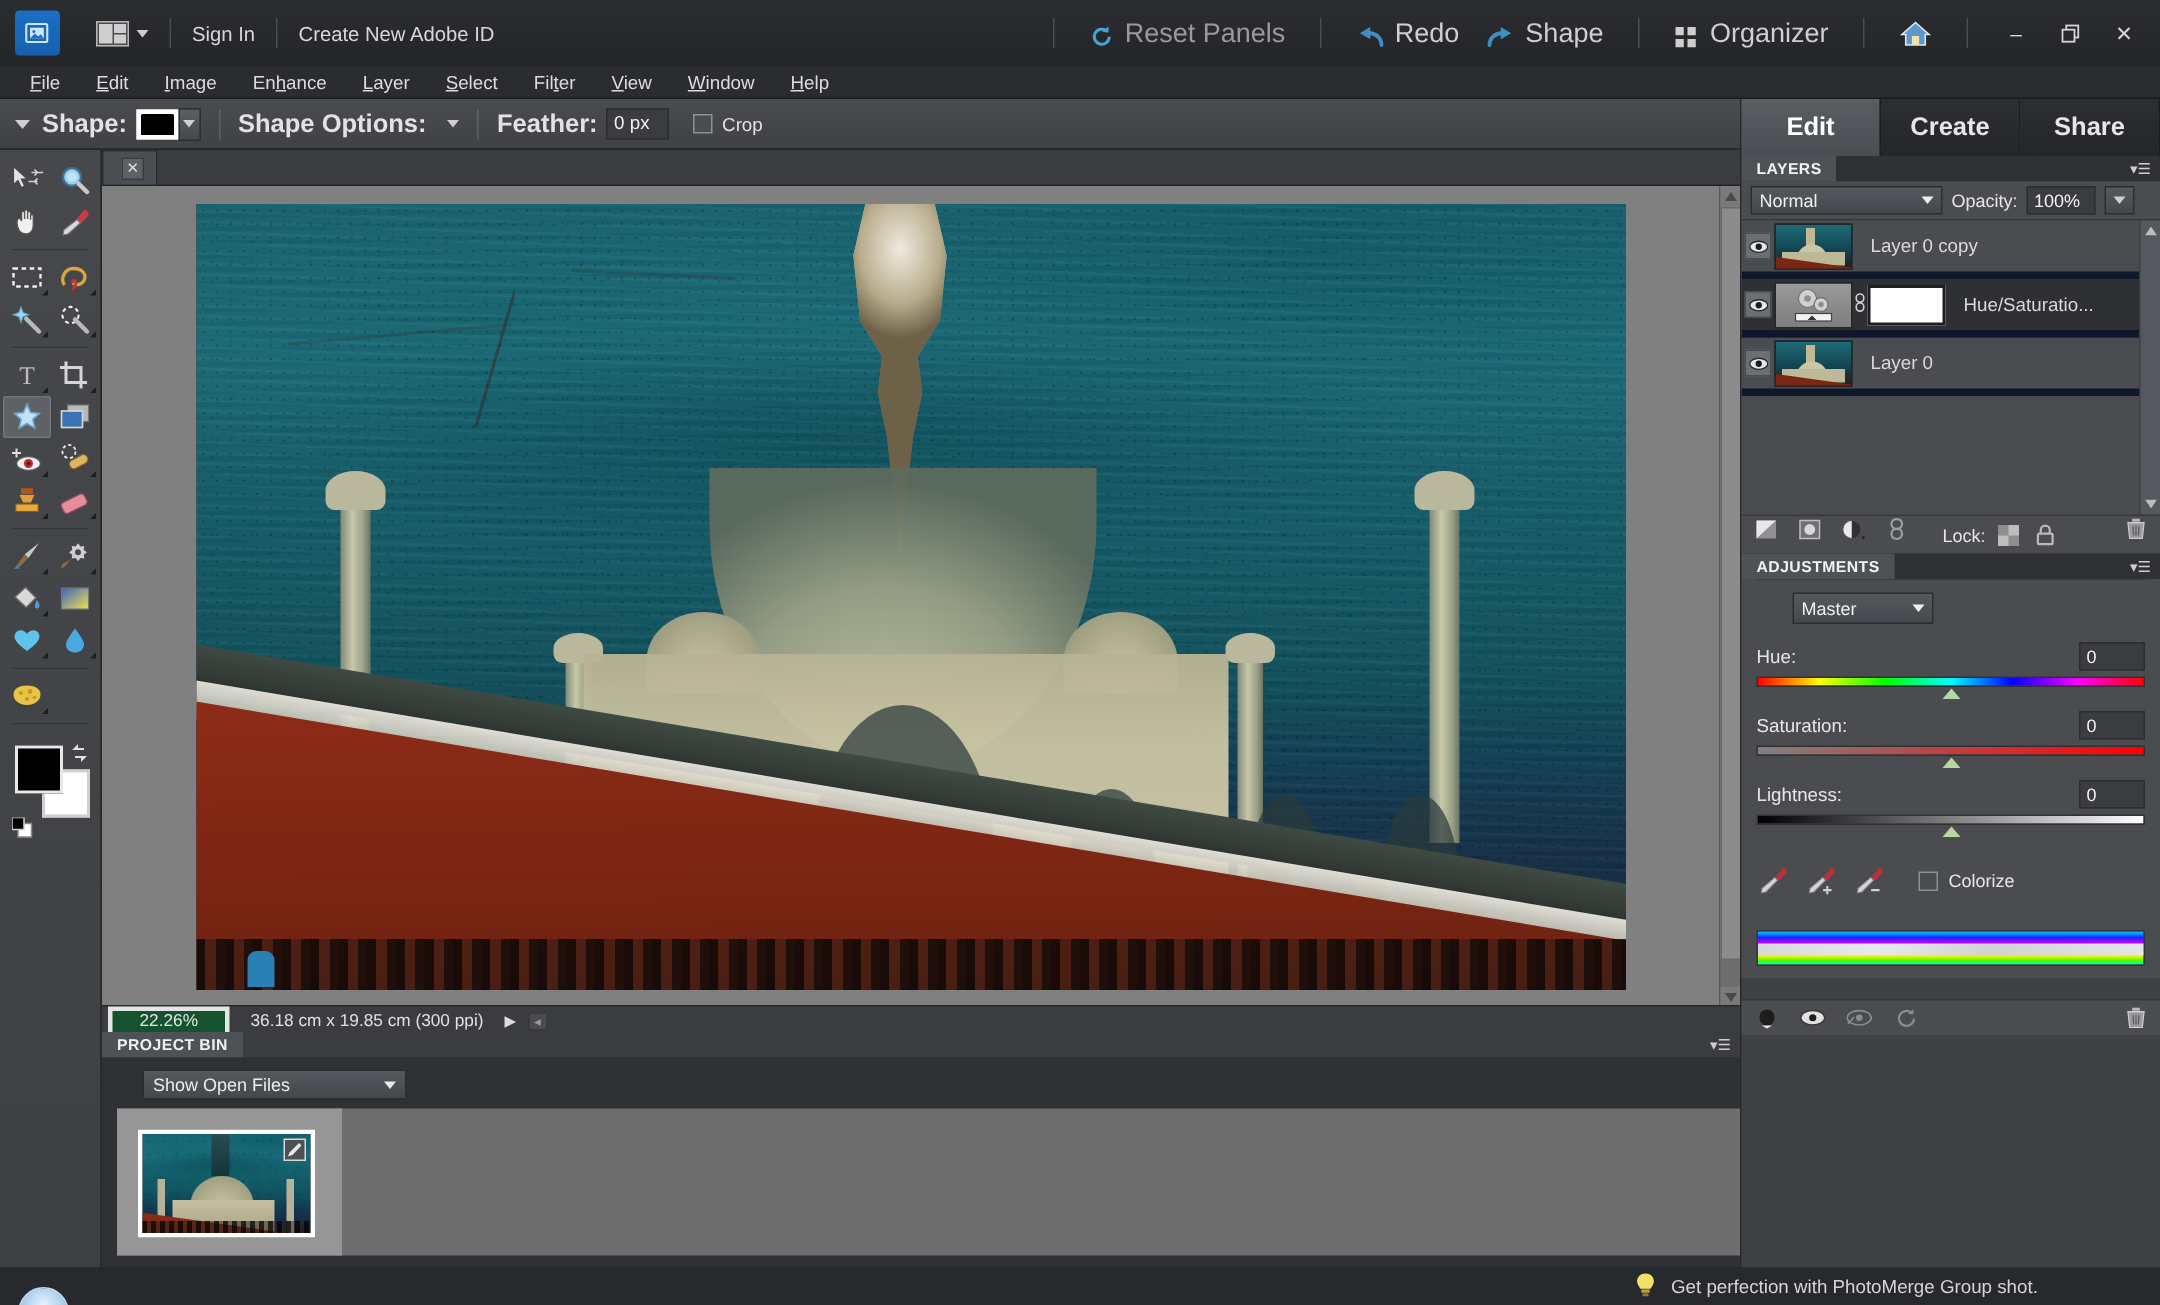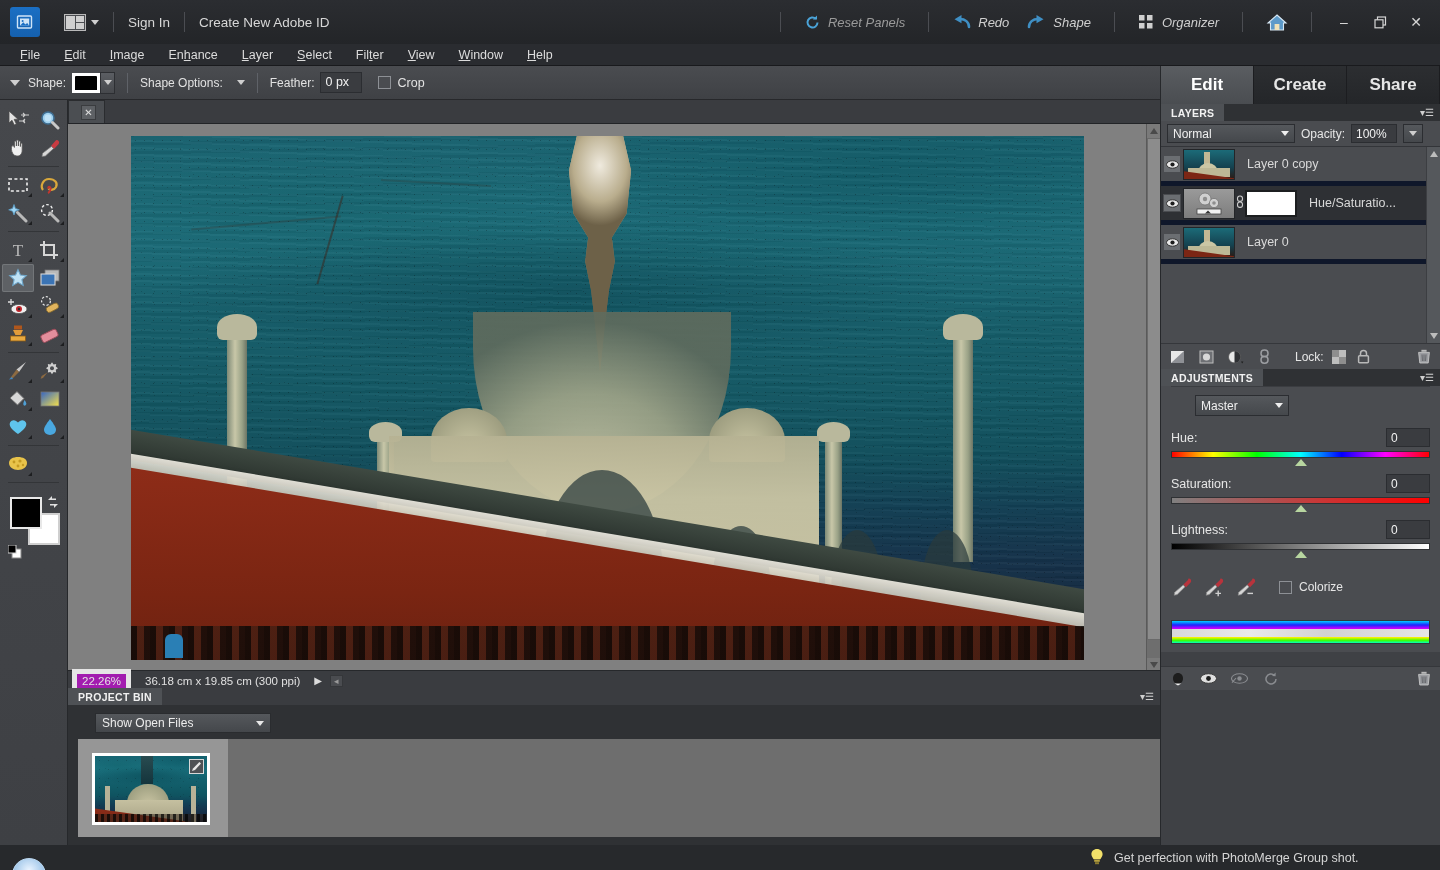--- a/index.html
+++ b/index.html
@@ -32,42 +32,42 @@
     width:22px; height:17px; border:1px solid #b9b9b9; display:grid;
     grid-template-columns: 9px 1fr; grid-template-rows: 1fr 1fr; gap:1px;
     background:#4a4c50; padding:1px;
   }
   .layoutglyph i { background:#cfcfcf; display:block; }
   .layoutglyph i:nth-child(1){ grid-row:1/3; }
   .caret { width:0;height:0;border-left:4px solid transparent;border-right:4px solid transparent;border-top:5px solid #cfcfcf; }
   .tb-sep { width:1px; height:20px; background:#4b4d52; margin:0 14px; }
   .tb-link { color:#d7d7d7; font-size:13.5px; cursor:default; }
   .tb-right { margin-left:auto; display:flex; align-items:center; padding-right:6px; }
-  .tb-item { display:flex; align-items:center; gap:7px; margin:0 9px; color:#cfcfcf; font-size:13px; cursor:default;font-style:italic;}
+  .tb-item { display:flex; align-items:flex-end; gap:7px; margin:0 9px; color:#cfcfcf; font-size:18px; cursor:default;}
   .tb-item.dim { color:#9a9a9a; }
   .winbtn { width:36px;height:30px; display:flex;align-items:center;justify-content:center; color:#d6d6d6; font-size:14px; cursor:default;}
 
   
   .menubar {
     position:absolute; left:0; top:44px; width:1440px; height:22px;
     background:#2a2c30; display:flex; align-items:center; padding-left:8px;
     border-bottom:1px solid #191a1d;
   }
   .menuitem { padding:0 12px; font-size:12.5px; color:#dcdcdc; cursor:default; line-height:22px;}
   .menuitem u { text-decoration:underline; }
 
   
   .optionsbar {
     position:absolute; left:0; top:66px; width:1440px; height:34px;
     background:linear-gradient(#4a4c50,#3f4145);
     border-bottom:1px solid #27282b;
     display:flex; align-items:center; padding-left:6px;
   }
   .opt-caret { width:0;height:0;border-left:5px solid transparent;border-right:5px solid transparent;border-top:6px solid #cfcfcf; margin:0 8px 0 4px;}
-  .opt-label { font-size:12px; color:#e2e2e2; margin-right:6px; }
+  .opt-label { font-size:17px; color:#e2e2e2; margin-right:6px;font-weight:bold; }
   .shape-swatch {
     width:28px;height:20px;background:#fff; border:2px solid #fff;
     display:flex; align-items:center; justify-content:center;
   }
   .shape-swatch i { width:22px;height:14px;background:#000; display:block; border-radius:1px 1px 0 0;}
   .swatch-drop { width:15px;height:22px;background:linear-gradient(#5b5e63,#46484c); border:1px solid #2d2f33; display:flex;align-items:center;justify-content:center;}
   .opt-sep { width:1px;height:20px;background:#5f6268; margin:0 12px; }
   .opt-dd { display:flex; align-items:center; gap:8px; cursor:default;}
   .numbox {
     background:#3a3c40; border:1px solid #2b2d31; color:#f0f0f0;
@@ -179,21 +179,21 @@
   .crowd { position:absolute; bottom:0; left:0; width:100%; height:34px;
     background: repeating-linear-gradient(90deg, rgba(10,8,6,.85) 0 6px, rgba(40,28,20,.5) 6px 13px, rgba(12,10,8,.8) 13px 19px);}
   .crowdblue { position:absolute; bottom:2px; left:34px; width:18px;height:24px; background:#2a7fb5; border-radius:6px 6px 0 0;}
 
   
   .statusbar {
     position:absolute; left:68px; top:670px; width:1092px; height:20px;
     background:#3a3c40; border-top:1px solid #26282b; display:flex; align-items:center;
     font-size:11.5px; color:#e4e4e4;
   }
-  .zoomfield { background:#a21caf; border:5px solid #e5e5e5; padding:1px 5px; margin-left:4px;}
+  .zoomfield { background:#14532d; border:3px solid #e5e5e5; padding:1px 18px; margin-left:4px;}
   .dimtext { margin-left:14px; color:#e0e0e0;}
   .st-arrow { margin-left:14px; color:#dcdcdc; font-size:10px;}
   .st-arrow2 { margin-left:8px; color:#9a9a9a; font-size:9px; background:#4a4c50; border:1px solid #35373a; padding:0 3px;}
 
   
   .binheader {
     position:absolute; left:68px; top:688px; width:1092px; height:17px;
     background:#3a3c40; display:flex; align-items:center;
   }
   .bintab { background:#4e5155; height:17px; display:flex;align-items:center; padding:0 10px;
@@ -248,21 +248,21 @@
   .layerrow.active { background:#2e3034; }
   .eyecell { width:22px; display:flex; align-items:center; justify-content:center;}
   .eyebox { width:18px;height:18px;background:#6b6e72;border:1px solid #4a4c50;display:flex;align-items:center;justify-content:center;}
   .thumb { width:52px;height:31px;border:1px solid #232528; overflow:hidden; position:relative; background:#0e2b33;}
   .thumb.adj { background:linear-gradient(#9a9a9a,#7d7d7d); display:flex;align-items:center;justify-content:center;}
   .masklink { width:10px; text-align:center; color:#cfcfcf; font-size:11px;}
   .maskthumb { width:52px;height:27px;background:#fff;border:2px solid #1c1e20;}
   .layername { margin-left:12px; font-size:12.5px; color:#d9d9d9;}
   .layerscroll { position:absolute; right:0; top:0; width:14px; height:100%; background:#55585c; border-left:1px solid #3c3e42;}
 
-  .layerbtns { height:26px; background:#4a4c50; border-top:1px solid #35373b; display:flex; align-items:center; padding:0 8px; gap:12px;}
+  .layerbtns { height:26px; background:#4a4c50; border-top:1px solid #35373b; display:flex; padding:0 8px; gap:12px;}
   .lb-ico { width:17px;height:17px; display:flex;align-items:center;justify-content:center;}
   .lockgroup{ display:flex;align-items:center;gap:7px; margin-left:10px;}
   .lb-trash { margin-left:auto; }
 
   .adjbody { background:#4a4c50; height:auto; padding:0 0 8px;}
   .adj-title { padding:8px 10px 6px; font-size:13px; color:#e8e8e8;}
   .adj-rule { height:1px; background:#5c5f63; margin:0 10px 8px; border-bottom:1px solid #3b3d41;}
   .adj-master { margin:0 10px 12px; height:21px;padding-left:24px; }
   .sliderblock { margin:0 10px 4px; }
   .sliderlabelrow { display:flex; align-items:center; margin-bottom:4px;}

